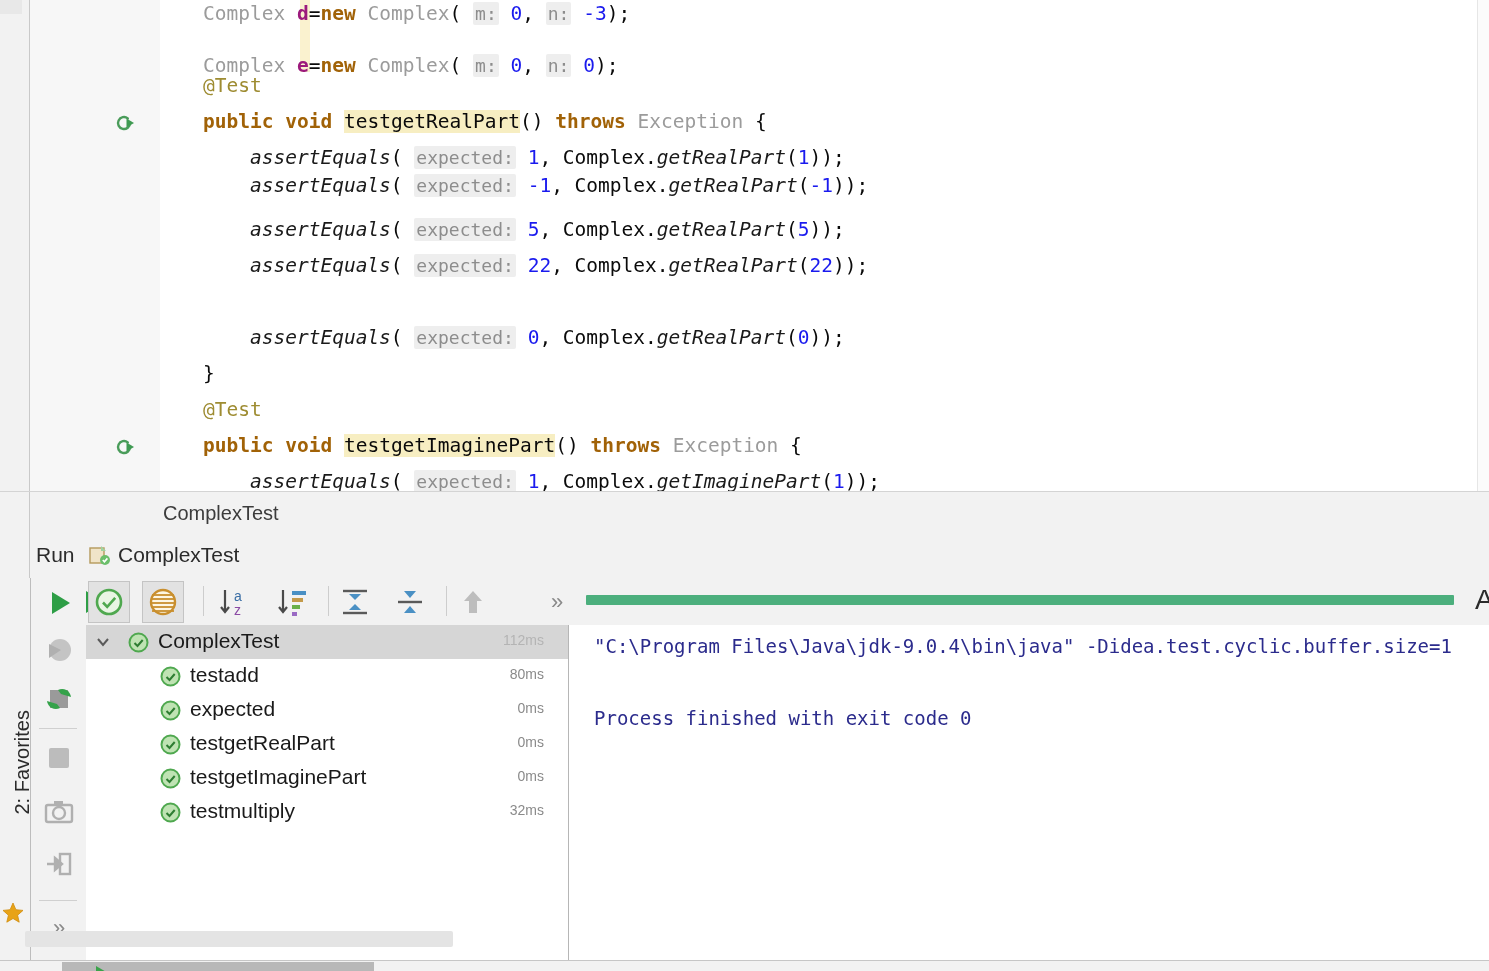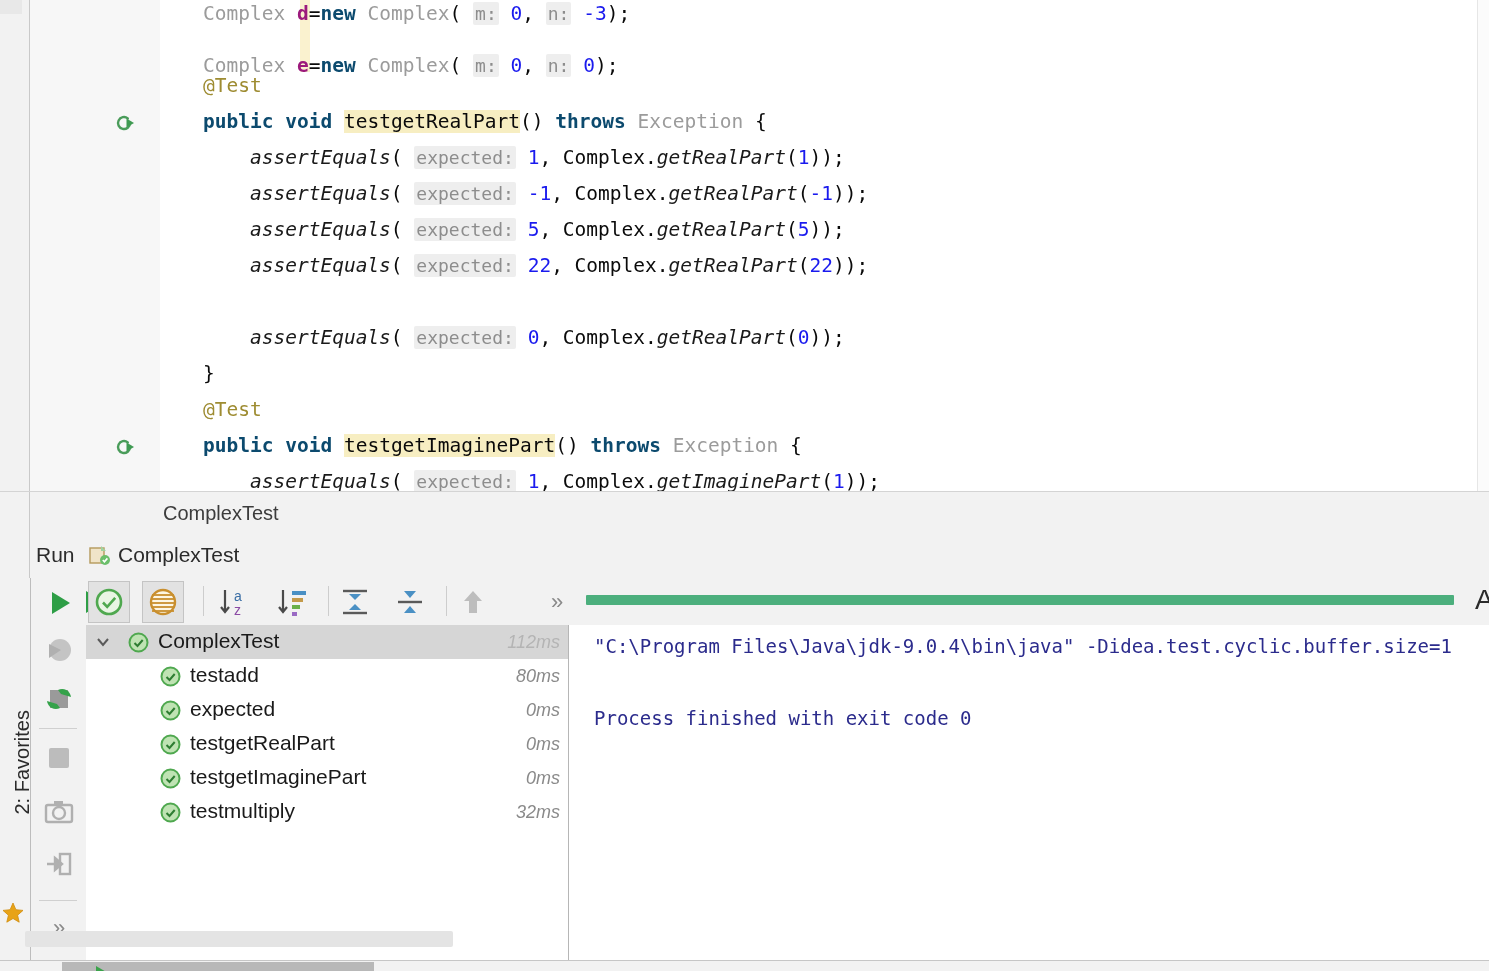--- a/index.html
+++ b/index.html
@@ -13,21 +13,21 @@
   .gutter{position:absolute;left:30px;top:0;width:165px;height:491px;background:#f7f7f7;}
   .gutter-sep{position:absolute;left:160px;top:0;width:1px;height:491px;background:#eceae8;}
   .code-area{position:absolute;left:160px;top:0;right:11px;height:491px;background:#ffffff;}
   .ed-rightstrip{position:absolute;right:0;top:0;width:11px;height:491px;background:#fbfbfb;border-left:1px solid #e6e6e6;}
 
   .ln{position:absolute;right:0;width:60px;text-align:right;
       font-family:"DejaVu Sans Mono",monospace;font-size:17px;color:#a6a6a6;}
 
   .code-line{position:absolute;left:43px;white-space:pre;
       font-family:"DejaVu Sans Mono",monospace;font-size:19.5px;color:#0a0a0a;}
-  .kw{color:#0c4a6e;font-weight:bold;}
+  .kw{color:#a16207;font-weight:bold;}
   .num{color:#1a1aee;}
   .ann{color:#9e8c32;}
   .typ{color:#9b9b9b;}
   .varname{color:#9c1a7c;font-weight:bold;}
   .mth{font-style:italic;color:#1a1a1a;}
   .hint{background:#eeeeee;color:#8d8d8d;font-size:18px;padding:1px 2px;border-radius:2px;}
   .hl{background:#f7eec2;}
   .varcol{position:absolute;top:0;width:10px;height:72px;background:#faf2cf;}
 
   .gutter-run{position:absolute;left:83px;width:24px;height:24px;}
@@ -65,21 +65,21 @@
   .progress-fill{position:absolute;left:0;top:0;height:10px;background:#4caf7d;border-radius:1px;}
   .tt-A{position:absolute;left:1389px;top:6px;font-size:28px;color:#2b2b2b;}
 
   
   .testtree{position:absolute;left:86px;top:625px;width:482px;height:346px;background:#ffffff;border-right:1px solid #b6b6b6;overflow:hidden;}
   .trow{position:absolute;left:0;width:482px;height:34px;}
   .trow.sel{background:#d6d6d6;}
   .t-arrow{position:absolute;left:8px;top:8px;width:18px;height:18px;}
   .t-ico{position:absolute;top:7px;width:21px;height:21px;}
   .t-name{position:absolute;top:4px;font-size:21px;color:#1a1a1a;white-space:nowrap;}
-  .t-time{position:absolute;right:8px;top:7px;font-size:18px;color:#8a8a8a;font-style:italic;}
+  .t-time{position:absolute;right:24px;top:7px;font-size:14px;color:#8a8a8a;}
   .t-time.selt{color:#b4b4b4;}
 
   .tree-hscroll{position:absolute;left:94px;top:931px;width:312px;height:16px;background:#e4e4e4;border-radius:2px;}
 
   
   .console{position:absolute;left:569px;top:625px;width:920px;height:346px;background:#ffffff;overflow:hidden;}
   .cline{position:absolute;left:25px;white-space:pre;font-family:"DejaVu Sans Mono",monospace;
       font-size:19px;color:#2b2b8c;}
   .con-hscroll{position:absolute;left:25px;top:931px;width:428px;height:16px;background:#e4e4e4;border-radius:2px;}
 
@@ -156,21 +156,21 @@
 
       <div class="code-line" style="top:2px;"><span class="typ">Complex</span> <span class="varname">d</span>=<span class="kw">new</span> <span class="typ">Complex</span>( <span class="hint">m:</span> <span class="num">0</span>, <span class="hint">n:</span> <span class="num">-3</span>);</div>
 
       <div class="code-line" style="top:38px;margin-top:16px;"><span class="typ">Complex</span> <span class="varname">e</span>=<span class="kw">new</span> <span class="typ">Complex</span>( <span class="hint">m:</span> <span class="num">0</span>, <span class="hint">n:</span> <span class="num">0</span>);</div>
 
       <div class="code-line" style="top:74px;"><span class="ann">@Test</span></div>
 
       <div class="code-line" style="top:110px;"><span class="kw">public</span> <span class="kw">void</span> <span class="hl">testgetRealPart</span>() <span class="kw">throws</span> <span class="typ">Exception</span> {</div>
 
       <div class="code-line" style="top:146px;">    <span class="mth">assertEquals</span>( <span class="hint">expected:</span> <span class="num">1</span>, Complex.<span class="mth">getRealPart</span>(<span class="num">1</span>));</div>
-      <div class="code-line" style="top:182px;">    <span class="mth">assertEquals</span>( <span class="hint">expected:</span> <span class="num">-1</span>, Complex.<span class="mth">getRealPart</span>(<span class="num">-1</span>));</div>
+      <div class="code-line" style="top:174px;">    <span class="mth">assertEquals</span>( <span class="hint">expected:</span> <span class="num">-1</span>, Complex.<span class="mth">getRealPart</span>(<span class="num">-1</span>));</div>
       <div class="code-line" style="top:218px;">    <span class="mth">assertEquals</span>( <span class="hint">expected:</span> <span class="num">5</span>, Complex.<span class="mth">getRealPart</span>(<span class="num">5</span>));</div>
       <div class="code-line" style="top:254px;">    <span class="mth">assertEquals</span>( <span class="hint">expected:</span> <span class="num">22</span>, Complex.<span class="mth">getRealPart</span>(<span class="num">22</span>));</div>
       <div class="code-line" style="top:326px;">    <span class="mth">assertEquals</span>( <span class="hint">expected:</span> <span class="num">0</span>, Complex.<span class="mth">getRealPart</span>(<span class="num">0</span>));</div>
 
       <div class="code-line" style="top:362px;">}</div>
 
       <div class="code-line" style="top:398px;"><span class="ann">@Test</span></div>
 
       <div class="code-line" style="top:434px;"><span class="kw">public</span> <span class="kw">void</span> <span class="hl">testgetImaginePart</span>() <span class="kw">throws</span> <span class="typ">Exception</span> {</div>
 

